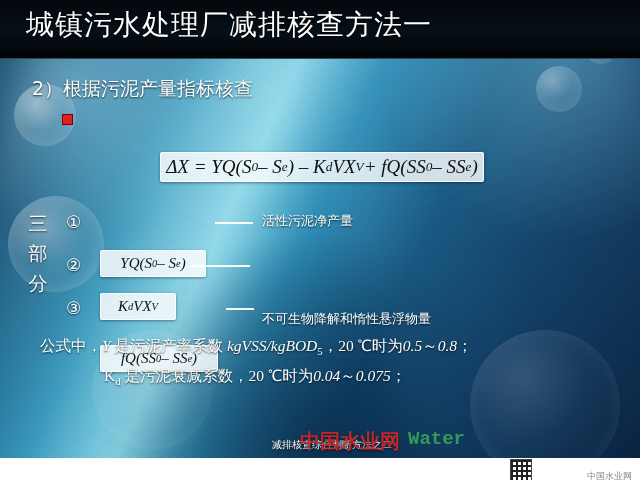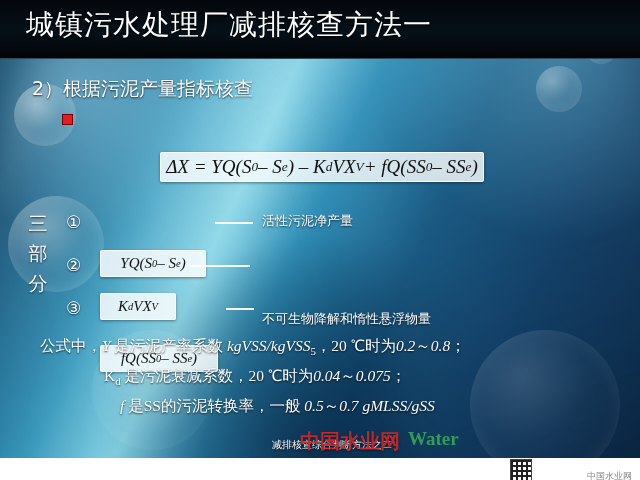--- a/index.html
+++ b/index.html
@@ -111,21 +111,21 @@
     text-shadow:0 1px 2px rgba(0,0,0,.8);
   }
   .wm-red{
     position:absolute;left:300px;top:428px;
     font-family:"DejaVu Sans", sans-serif;font-weight:bold;font-size:20px;
     color:rgba(214,40,40,0.88);white-space:nowrap;
     text-shadow:0 1px 2px rgba(0,0,0,.4);
   }
   .wm-green{
     position:absolute;left:408px;top:428px;
-    font-family:Liberation Serif, serif;font-weight:bold;font-size:19px;
+    font-family:Liberation Mono, monospace;font-weight:bold;font-size:19px;
     color:rgba(60,170,90,0.85);white-space:nowrap;
   }
   
   .bottombar{
     position:absolute;left:0;top:458px;width:640px;height:22px;
     background:#ffffff;
   }
   .wechat{
     position:absolute;right:8px;top:459px;height:20px;
     display:flex;align-items:center;gap:5px;
@@ -216,27 +216,24 @@
     <span>fQ(SS</span>
       <sub>0</sub>
       <span> – SS</span>
       <sub>e</sub>
       <span>)</span>
   </div>
   <div class="dash" style="left:226px;top:308px;width:28px;"></div>
   <div class="desc" style="left:262px;top:298px;margin-top:12px;">不可生物降解和惰性悬浮物量</div>
 
   <div class="note" style="left:40px;top:336px;">
-    公式中，<i>Y</i> 是污泥产率系数 <i>kgVSS/kgVSS</i><sub>5</sub>，20 ℃时为<i>0.2</i>～<i>0.8</i>；
+    公式中，<i>Y</i> 是污泥产率系数 <i>kgVSS/kgBOD</i><sub>5</sub>，20 ℃时为<i>0.5</i>～<i>0.8</i>；
   </div>
   <div class="note" style="left:96px;top:366px;margin-left:8px;">
     K<sub>d</sub> 是污泥衰减系数，20 ℃时为<i>0.04</i>～<i>0.075</i>；
-  </div>
-  <div class="note" style="left:120px;top:396px;">
-    <i>f</i> 是SS的污泥转换率，一般 <i>0.5</i>～<i>0.7 gMLSS/gSS</i>
   </div>
 
   <div class="footer">减排核查综合判断方法之二</div>
   <div class="wm-red">中国水业网</div>
   <div class="wm-green">Water</div>
 
   <div class="bottombar"></div>
   <div class="qr"></div>
   <div class="wx-sub">中国水业网</div>
 

